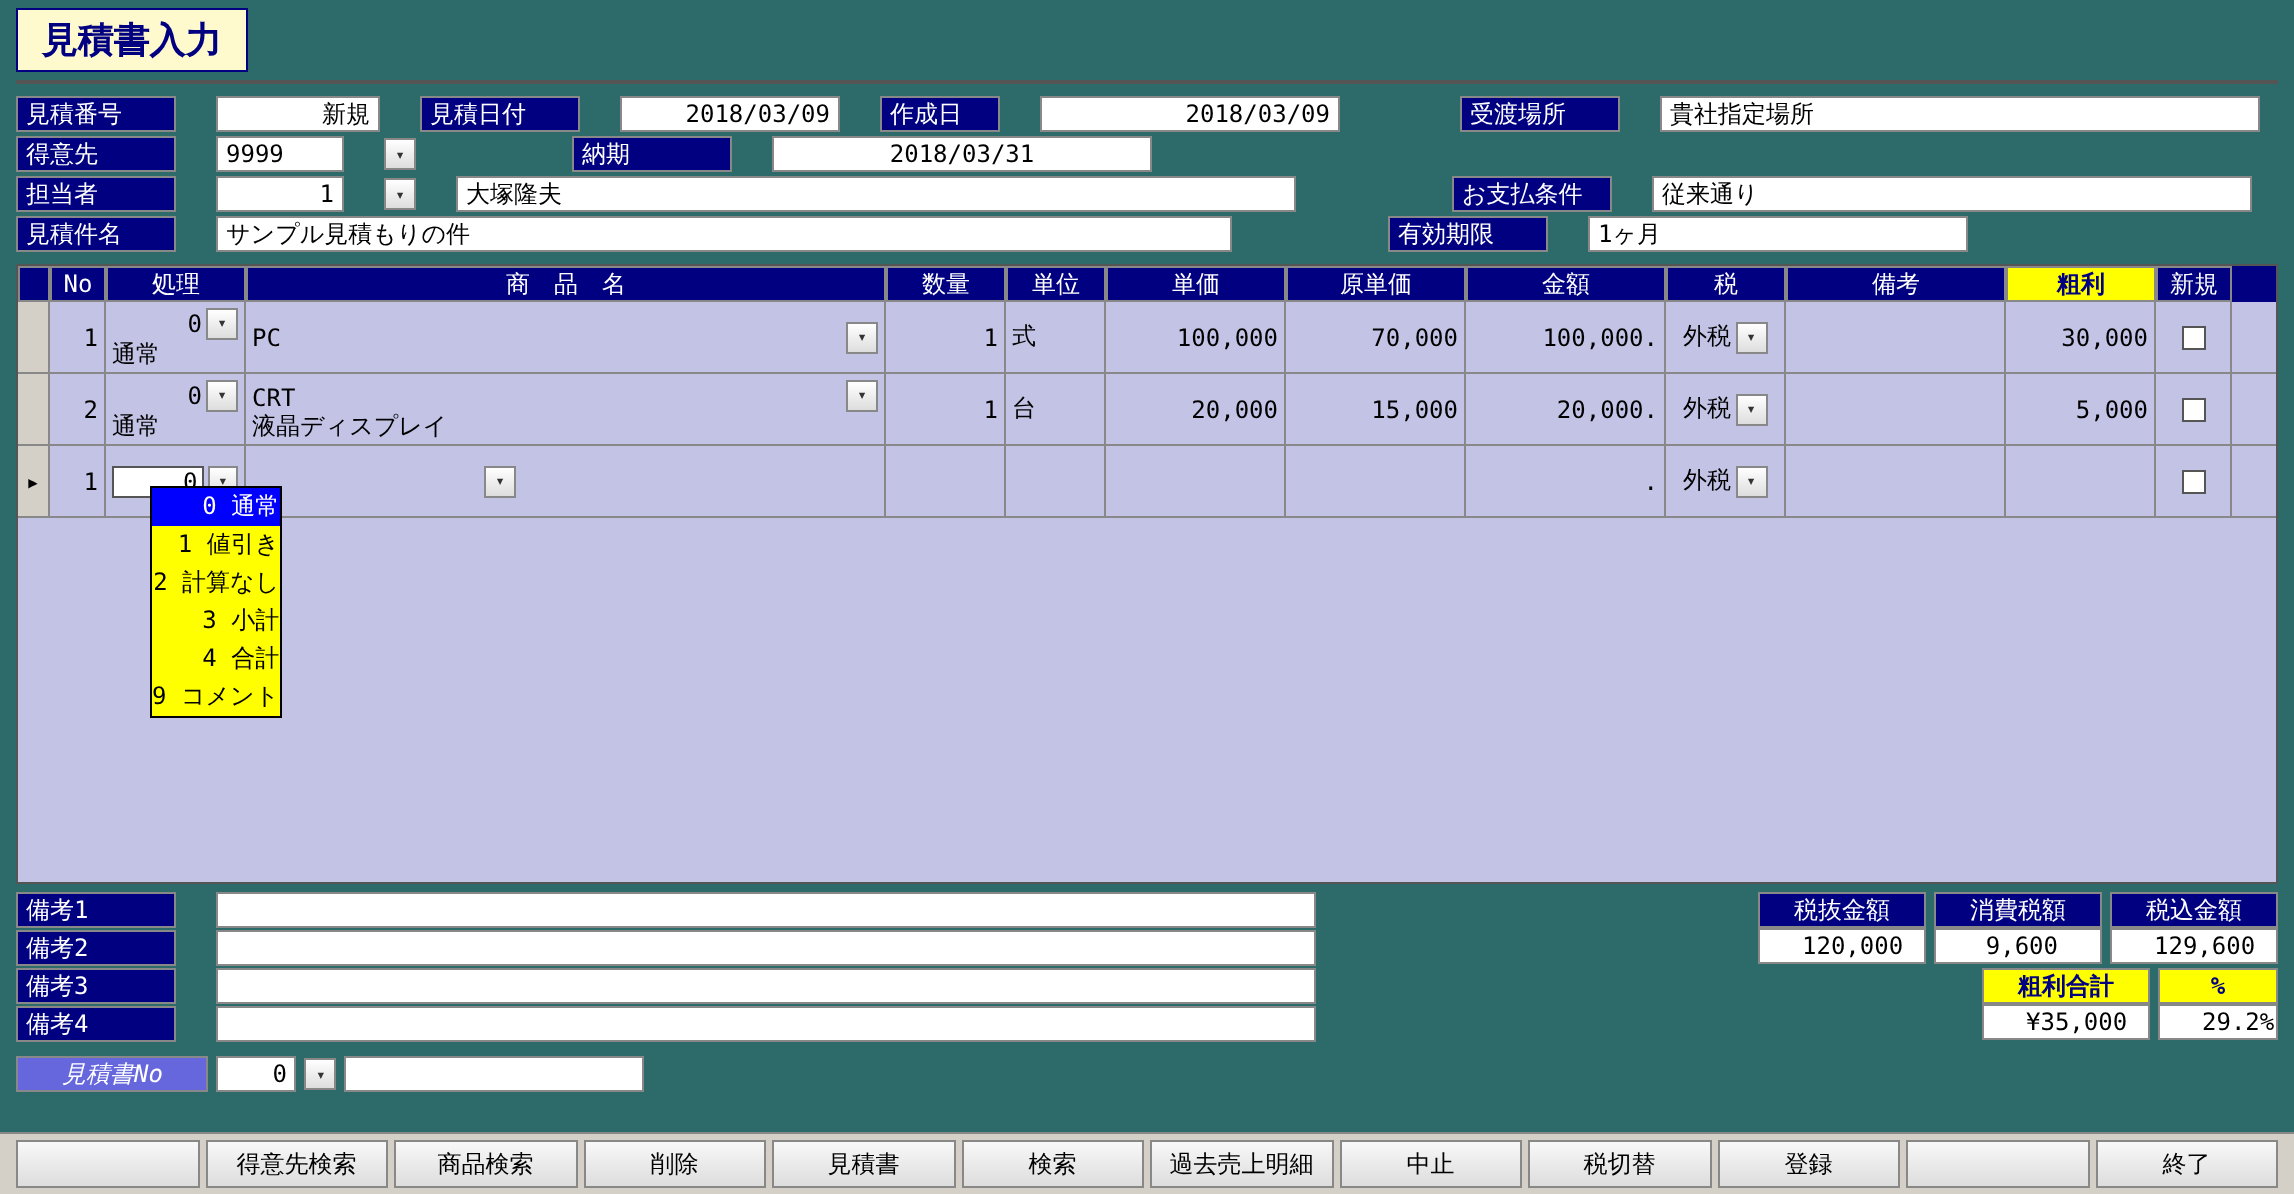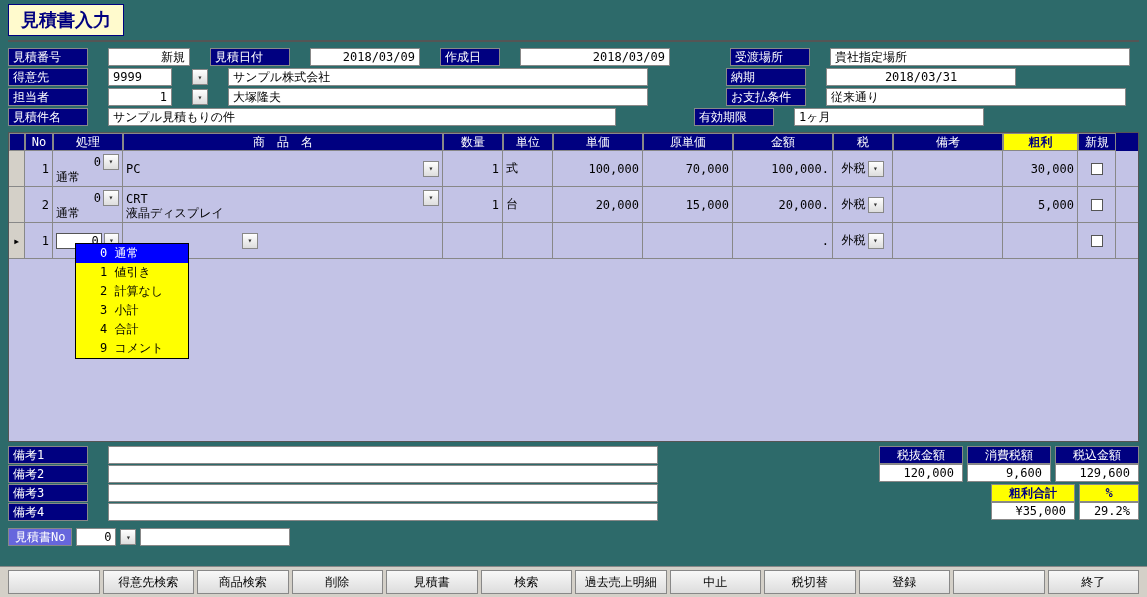--- a/index.html
+++ b/index.html
@@ -138,23 +138,24 @@
   .dropdown-pop {
     position: absolute;
     left: 66px;
     top: 110px;
     background: #ffff00;
     border: 1px solid #000;
     z-index: 100;
     font-size: 12px;
   }
   .dropdown-pop .opt {
-    padding: 1px 24px;
+    padding: 1px 0;
     white-space: nowrap;
     cursor: pointer;
+    text-align: right;
   }
   .dropdown-pop .opt.sel {
     background: #0000ff;
     color: #fff;
   }
 
   
   .footer-area {
     display: flex;
     padding: 0 8px;
@@ -170,31 +171,31 @@
     border: 1px solid #888;
     padding: 1px 4px;
     width: 84px;
     text-align: center;
     height: 18px; line-height: 15px;
   }
   .tot-lbl.y { background: #ffff00; color: #000080; font-weight: bold; }
   .tot-val {
     background: #fff;
     border: 1px solid #888;
-    padding: 1px 8px;
+    padding: 1px 21px;
     text-align: right;
     height: 18px; line-height: 15px;
   }
 
   .docno-row { display: flex; gap: 4px; margin: 6px 8px 2px 8px; align-items: center; }
   .docno-lbl {
     background: #6666dd; color: #fff;
     border: 1px solid #888;
-    padding: 1px 6px;
-    height: 18px; line-height: 15px;
+    padding: 1px 22px;
+    height: 18px; line-height: 15px; font-style: italic;
   }
 
   
   .btn-bar {
     display: flex;
     gap: 3px;
     padding: 3px 8px;
     background: #d4d0c8;
     border-top: 1px solid #888;
     position: absolute;
@@ -230,21 +231,20 @@
     <div class="val r" style="width:150px">2018/03/09</div>
     <div style="width:20px"></div>
     <div class="lbl" style="width:80px">受渡場所</div>
     <div class="val" style="width:300px">貴社指定場所</div>
   </div>
 
   <div class="hrow">
     <div class="lbl" style="width:80px">得意先</div>
     <div class="val" style="width:64px">9999</div>
     <span class="dd-btn">▾</span>
-    <div class="val" style="width:420px">サンプル株式会社</div>
     <div style="width:38px"></div>
     <div class="lbl" style="width:80px">納期</div>
     <div class="val c" style="width:190px">2018/03/31</div>
   </div>
 
   <div class="hrow">
     <div class="lbl" style="width:80px">担当者</div>
     <div class="val r" style="width:64px">1</div>
     <span class="dd-btn">▾</span>
     <div class="val" style="width:420px">大塚隆夫</div>

